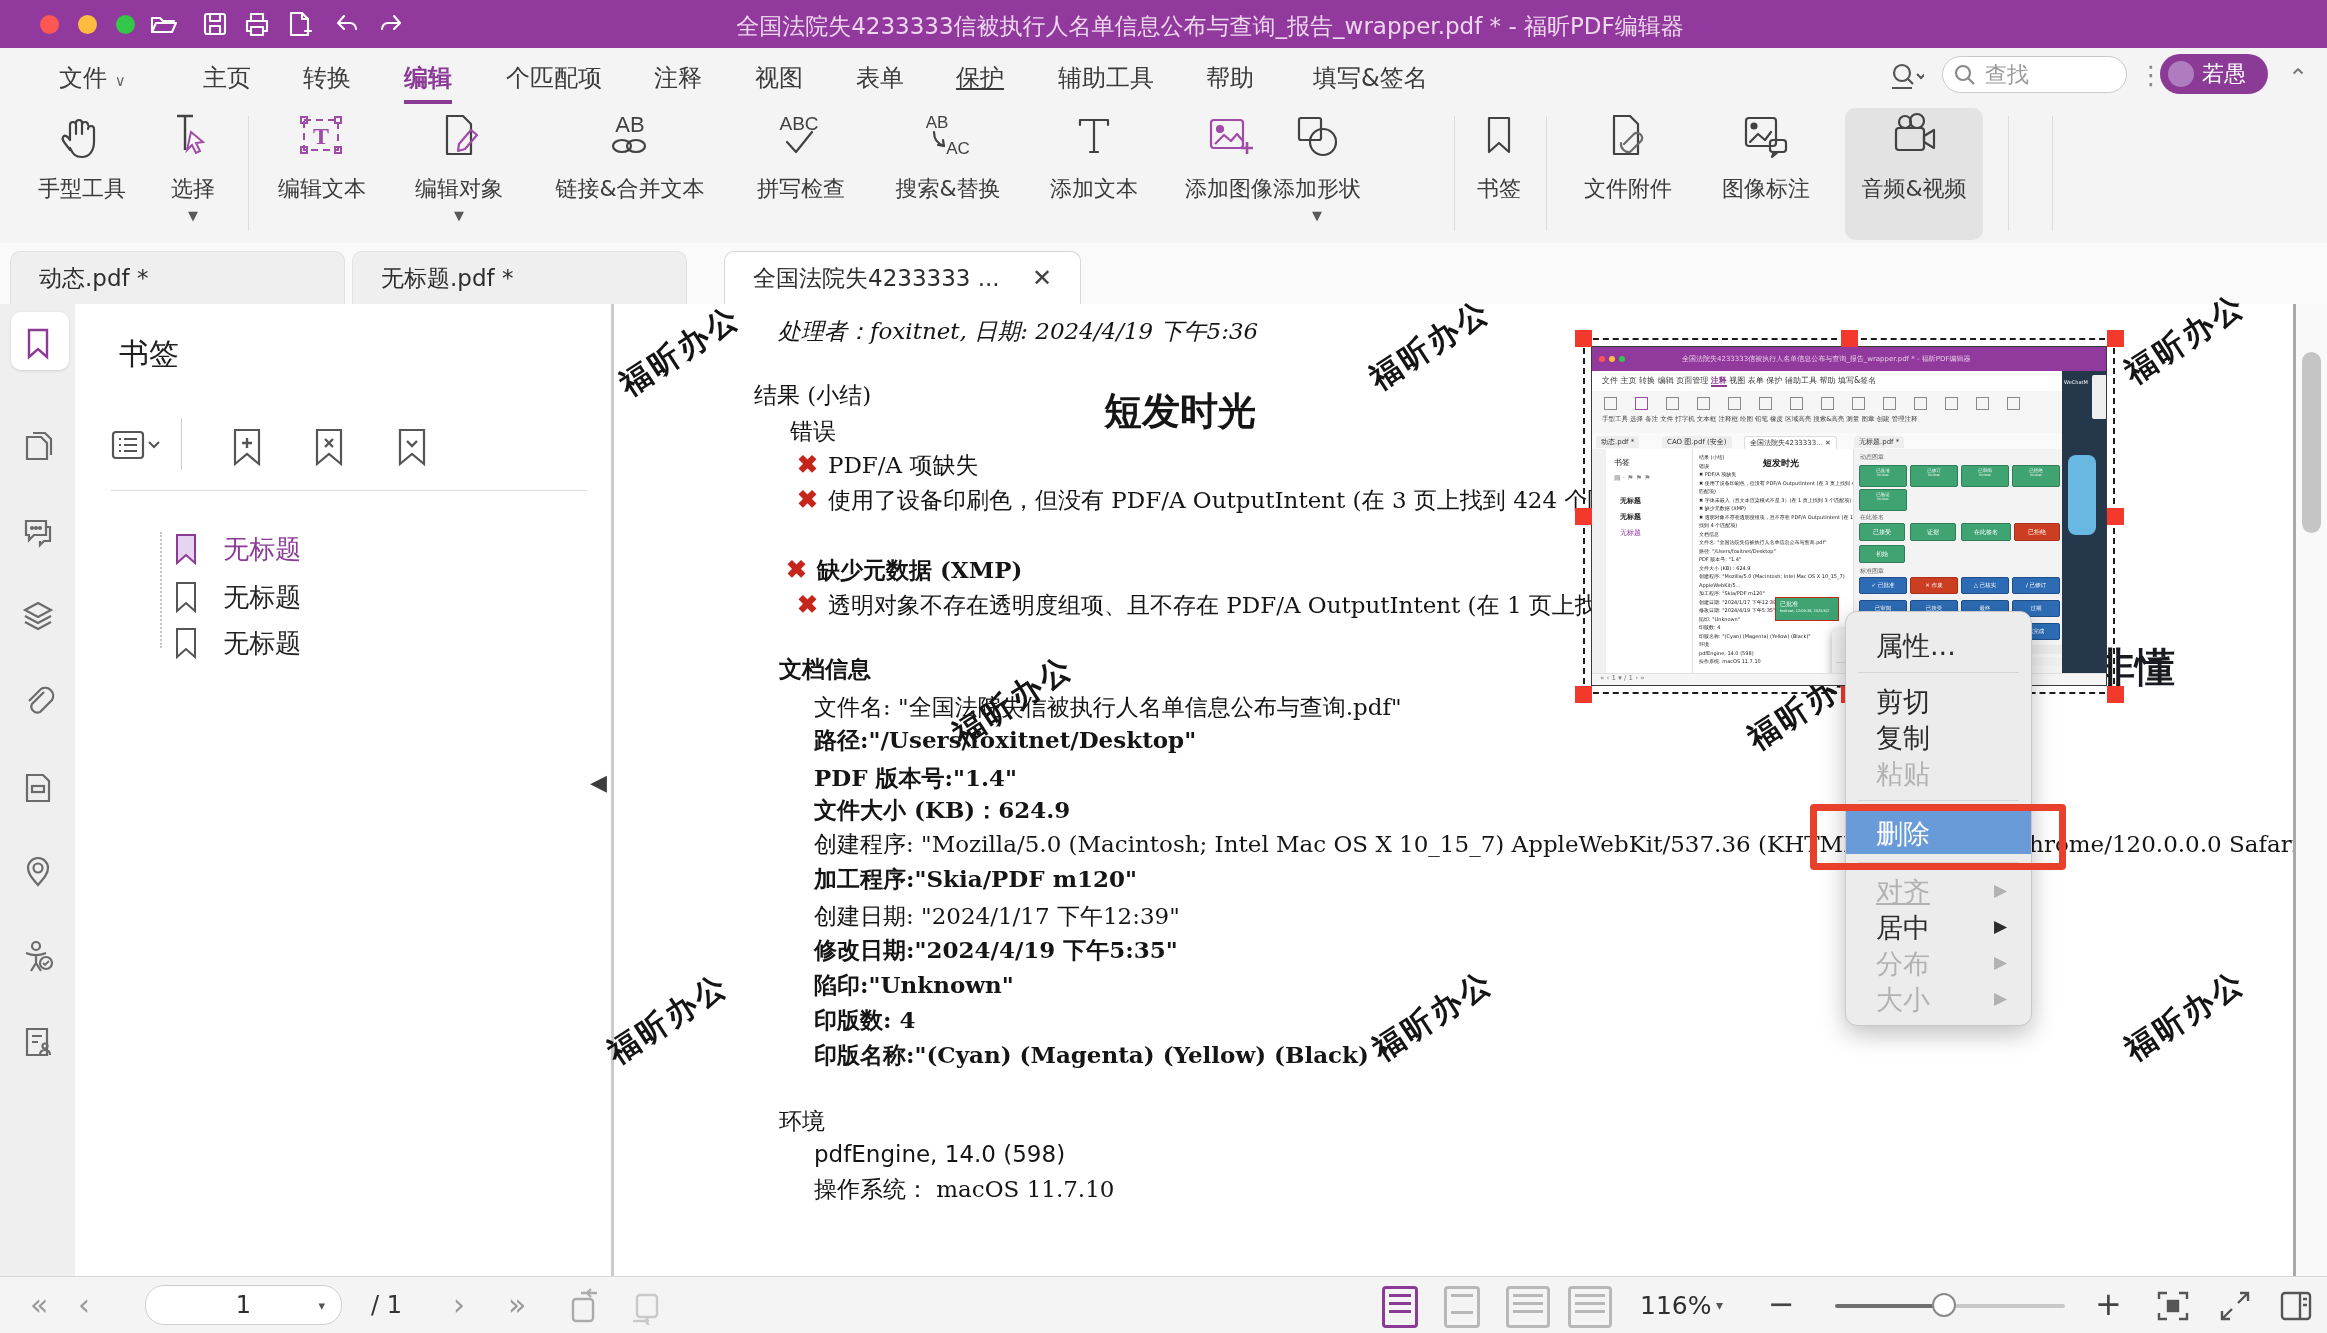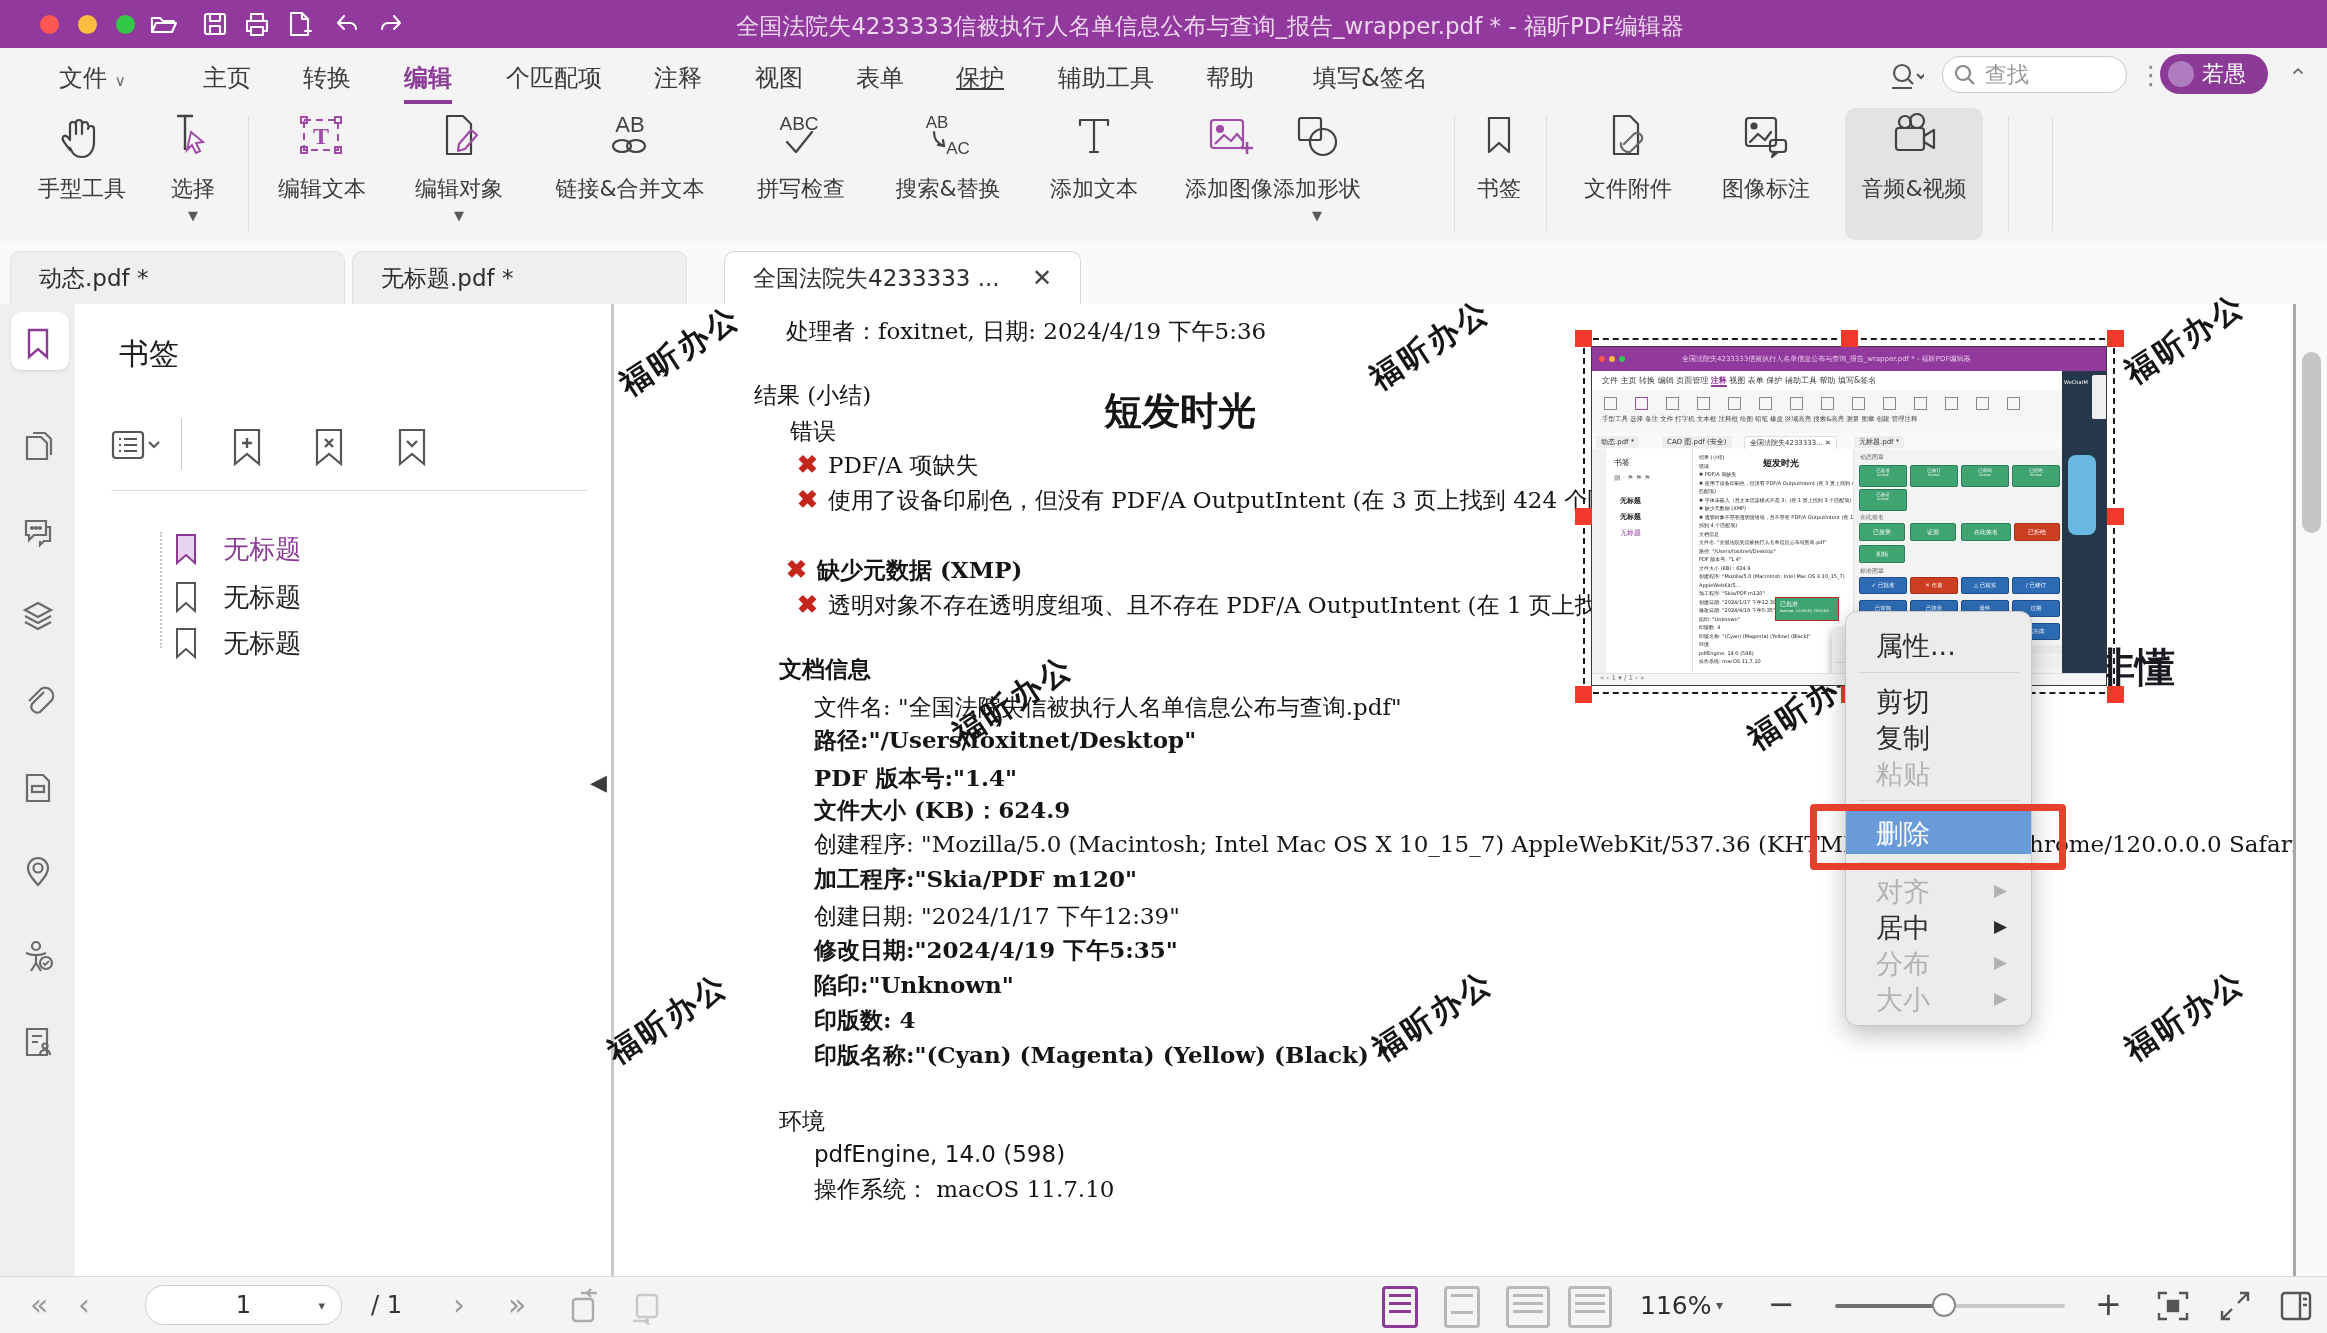--- a/index.html
+++ b/index.html
@@ -358,21 +358,21 @@
     <svg width="30" height="34" style="vertical-align:-8px;">
         <path d="M6 3h18v28l-9-8-9 8z" fill="none" stroke="#555" stroke-width="2"></path>
       </svg>
     <span style="margin-left:14px;">无标题</span>
   </div>
 </div>
 <div class="ab" id="pdivider"></div>
 <div class="ab" style="left:590px;top:770px;font-size:22px;color:#3c3c3c;z-index:2;">◀</div>
 
 <div class="ab" id="doc">
-  <div class="dl" style="left:172px;top:12px;">处理者：foxitnet, 日期: 2024/4/19 下午5:36</div>
+  <div class="dl" style="left:164px;top:12px;font-style:italic;">处理者：foxitnet, 日期: 2024/4/19 下午5:36</div>
   <div class="dl b" style="left:490px;top:82px;font-size:38px;">短发时光</div>
   <div class="dl" style="left:140px;top:76px;">结果 (小结)</div>
   <div class="dl" style="left:176px;top:112px;">错误</div>
 
   <div class="dl" style="left:183px;top:146px;"><span class="xmk">✖</span><span>PDF/A 项缺失</span></div>
   <div class="dl" style="left:183px;top:181px;"><span class="xmk">✖</span><span>使用了设备印刷色，但没有 PDF/A OutputIntent (在 3 页上找到 424 个匹配项)</span></div>
   <div class="dl b" style="left:172px;top:251px;"><span class="xmk">✖</span><span>缺少元数据 (XMP)</span></div>
   <div class="dl" style="left:183px;top:286px;"><span class="xmk">✖</span><span>透明对象不存在透明度组项、且不存在 PDF/A OutputIntent (在 1 页上找到 4 个匹配项)</span></div>
 
   <div class="dl b" style="left:165px;top:350px;">文档信息</div>
@@ -545,21 +545,21 @@
   <div class="ci" style="top:16px;">属性...</div>
   <div class="cdiv" style="top:60px;"></div>
   <div class="ci" style="top:72px;">剪切</div>
   <div class="ci" style="top:108px;">复制</div>
   <div class="ci dis" style="top:144px;">粘贴</div>
   <div class="cdiv" style="top:188px;"></div>
   <div id="delrow">
     <div class="ci" style="top:6px;color:#fff;">删除</div>
   </div>
   <div class="cdiv" style="top:250px;"></div>
-  <div class="ci dis" style="top:262px;">对齐</div>
+  <div class="ci dis" style="top:262px;text-decoration:underline;">对齐</div>
   <div class="sub" style="top:268px;color:#B3B2B3;">▶</div>
   <div class="ci" style="top:298px;">居中</div>
   <div class="sub" style="top:304px;color:#2c2c2c;">▶</div>
   <div class="ci dis" style="top:334px;">分布</div>
   <div class="sub" style="top:340px;color:#B3B2B3;">▶</div>
   <div class="ci dis" style="top:370px;">大小</div>
   <div class="sub" style="top:376px;color:#B3B2B3;">▶</div>
 </div>
 <div class="ab" id="redbox"></div>
 

